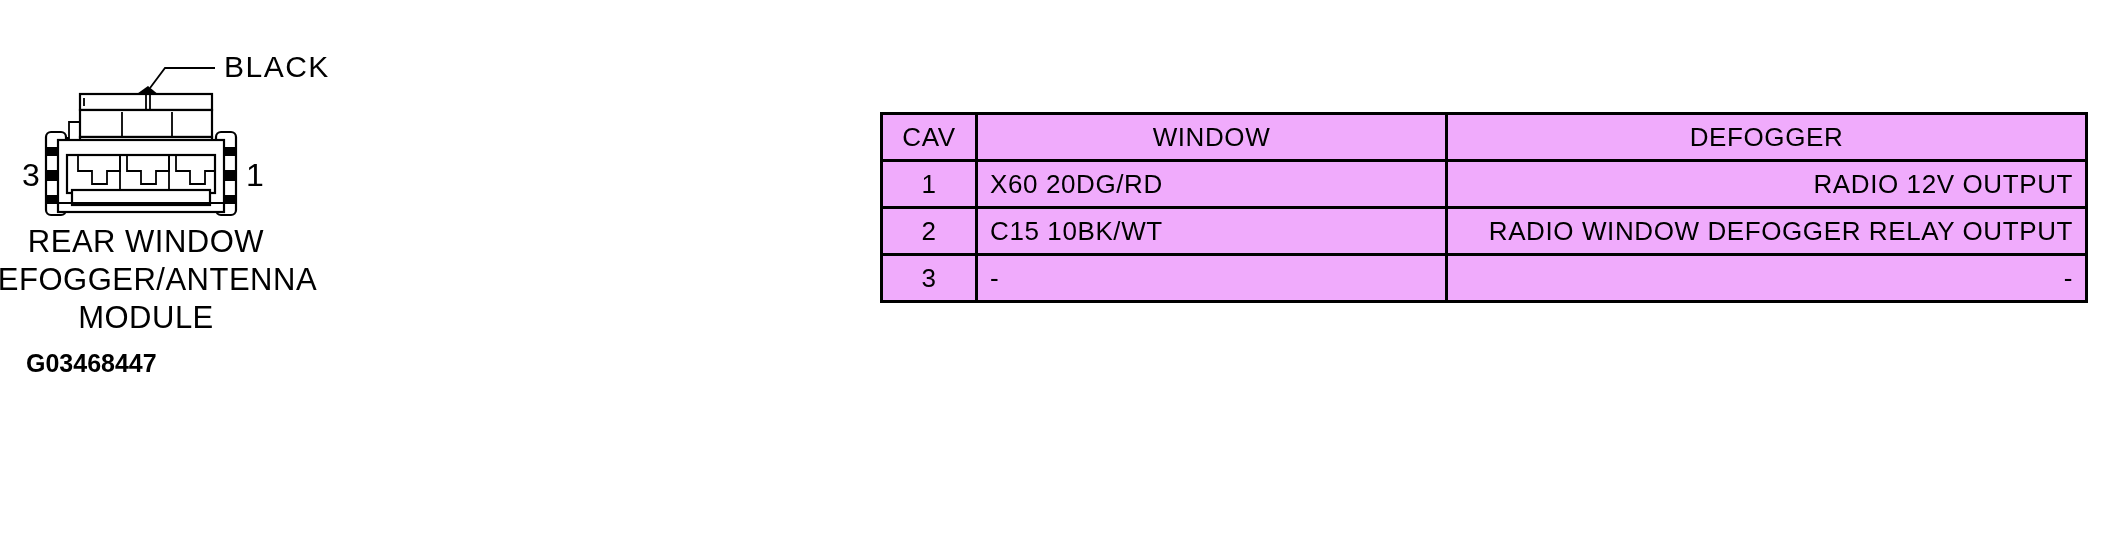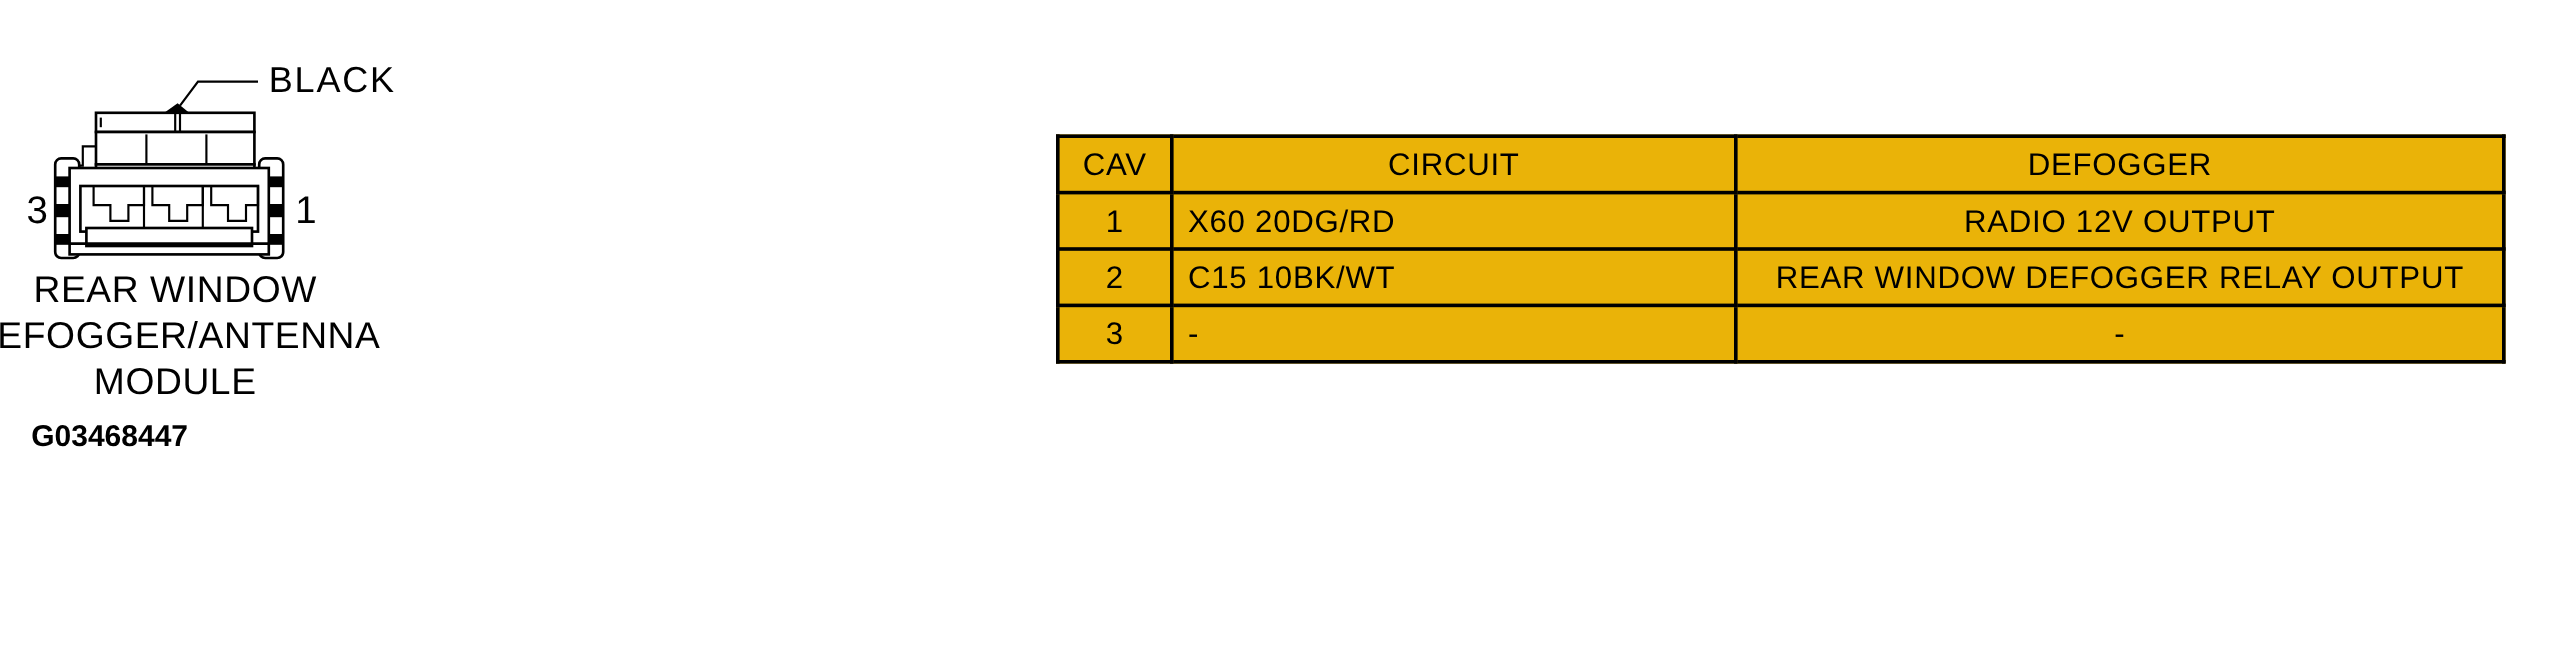--- a/index.html
+++ b/index.html
@@ -90,21 +90,21 @@
     position: absolute;
     left: 880px;
     top: 112px;
     width: 1205px;
   }
 
   table.pinout {
     border-collapse: collapse;
     width: 1205px;
     table-layout: fixed;
-    background: #eab308;
+    background: #f0abfc;
   }
 
   table.pinout th,
   table.pinout td {
     border: 3px solid #000000;
     font-family: "Liberation Sans", sans-serif;
     font-size: 26px;
     font-weight: normal;
     color: #000000;
     height: 44px;
@@ -118,21 +118,21 @@
   table.pinout th {
     text-align: center;
   }
 
   .col-cav   { width: 95px;  }
   .col-ckt   { width: 470px; }
   .col-fn    { width: 640px; }
 
   td.cav-cell   { text-align: center; }
   td.ckt-cell   { text-align: left; margin-left: 15px; }
-  td.fn-cell    { text-align: center; margin-top: 48px; }
+  td.fn-cell    { text-align: right; margin-top: 48px; }
 </style>
 </head>
 <body>
 
 <div id="figure">
 
   <div id="connector-panel">
     <svg id="connector-svg" width="560" height="548" viewBox="0 0 560 548">
 
       <g>
@@ -204,34 +204,34 @@
   <div id="pinout-table-wrap">
     <table class="pinout">
       <colgroup>
         <col class="col-cav">
         <col class="col-ckt">
         <col class="col-fn">
       </colgroup>
       <thead>
         <tr>
           <th>CAV</th>
-          <th>CIRCUIT</th>
+          <th>WINDOW</th>
           <th>DEFOGGER</th>
         </tr>
       </thead>
       <tbody>
         <tr>
           <td class="cav-cell">1</td>
           <td class="ckt-cell">X60 20DG/RD</td>
           <td class="fn-cell">RADIO 12V OUTPUT</td>
         </tr>
         <tr>
           <td class="cav-cell">2</td>
           <td class="ckt-cell">C15 10BK/WT</td>
-          <td class="fn-cell">REAR WINDOW DEFOGGER RELAY OUTPUT</td>
+          <td class="fn-cell">RADIO WINDOW DEFOGGER RELAY OUTPUT</td>
         </tr>
         <tr>
           <td class="cav-cell">3</td>
           <td class="ckt-cell">-</td>
           <td class="fn-cell">-</td>
         </tr>
       </tbody>
     </table>
   </div>
 

